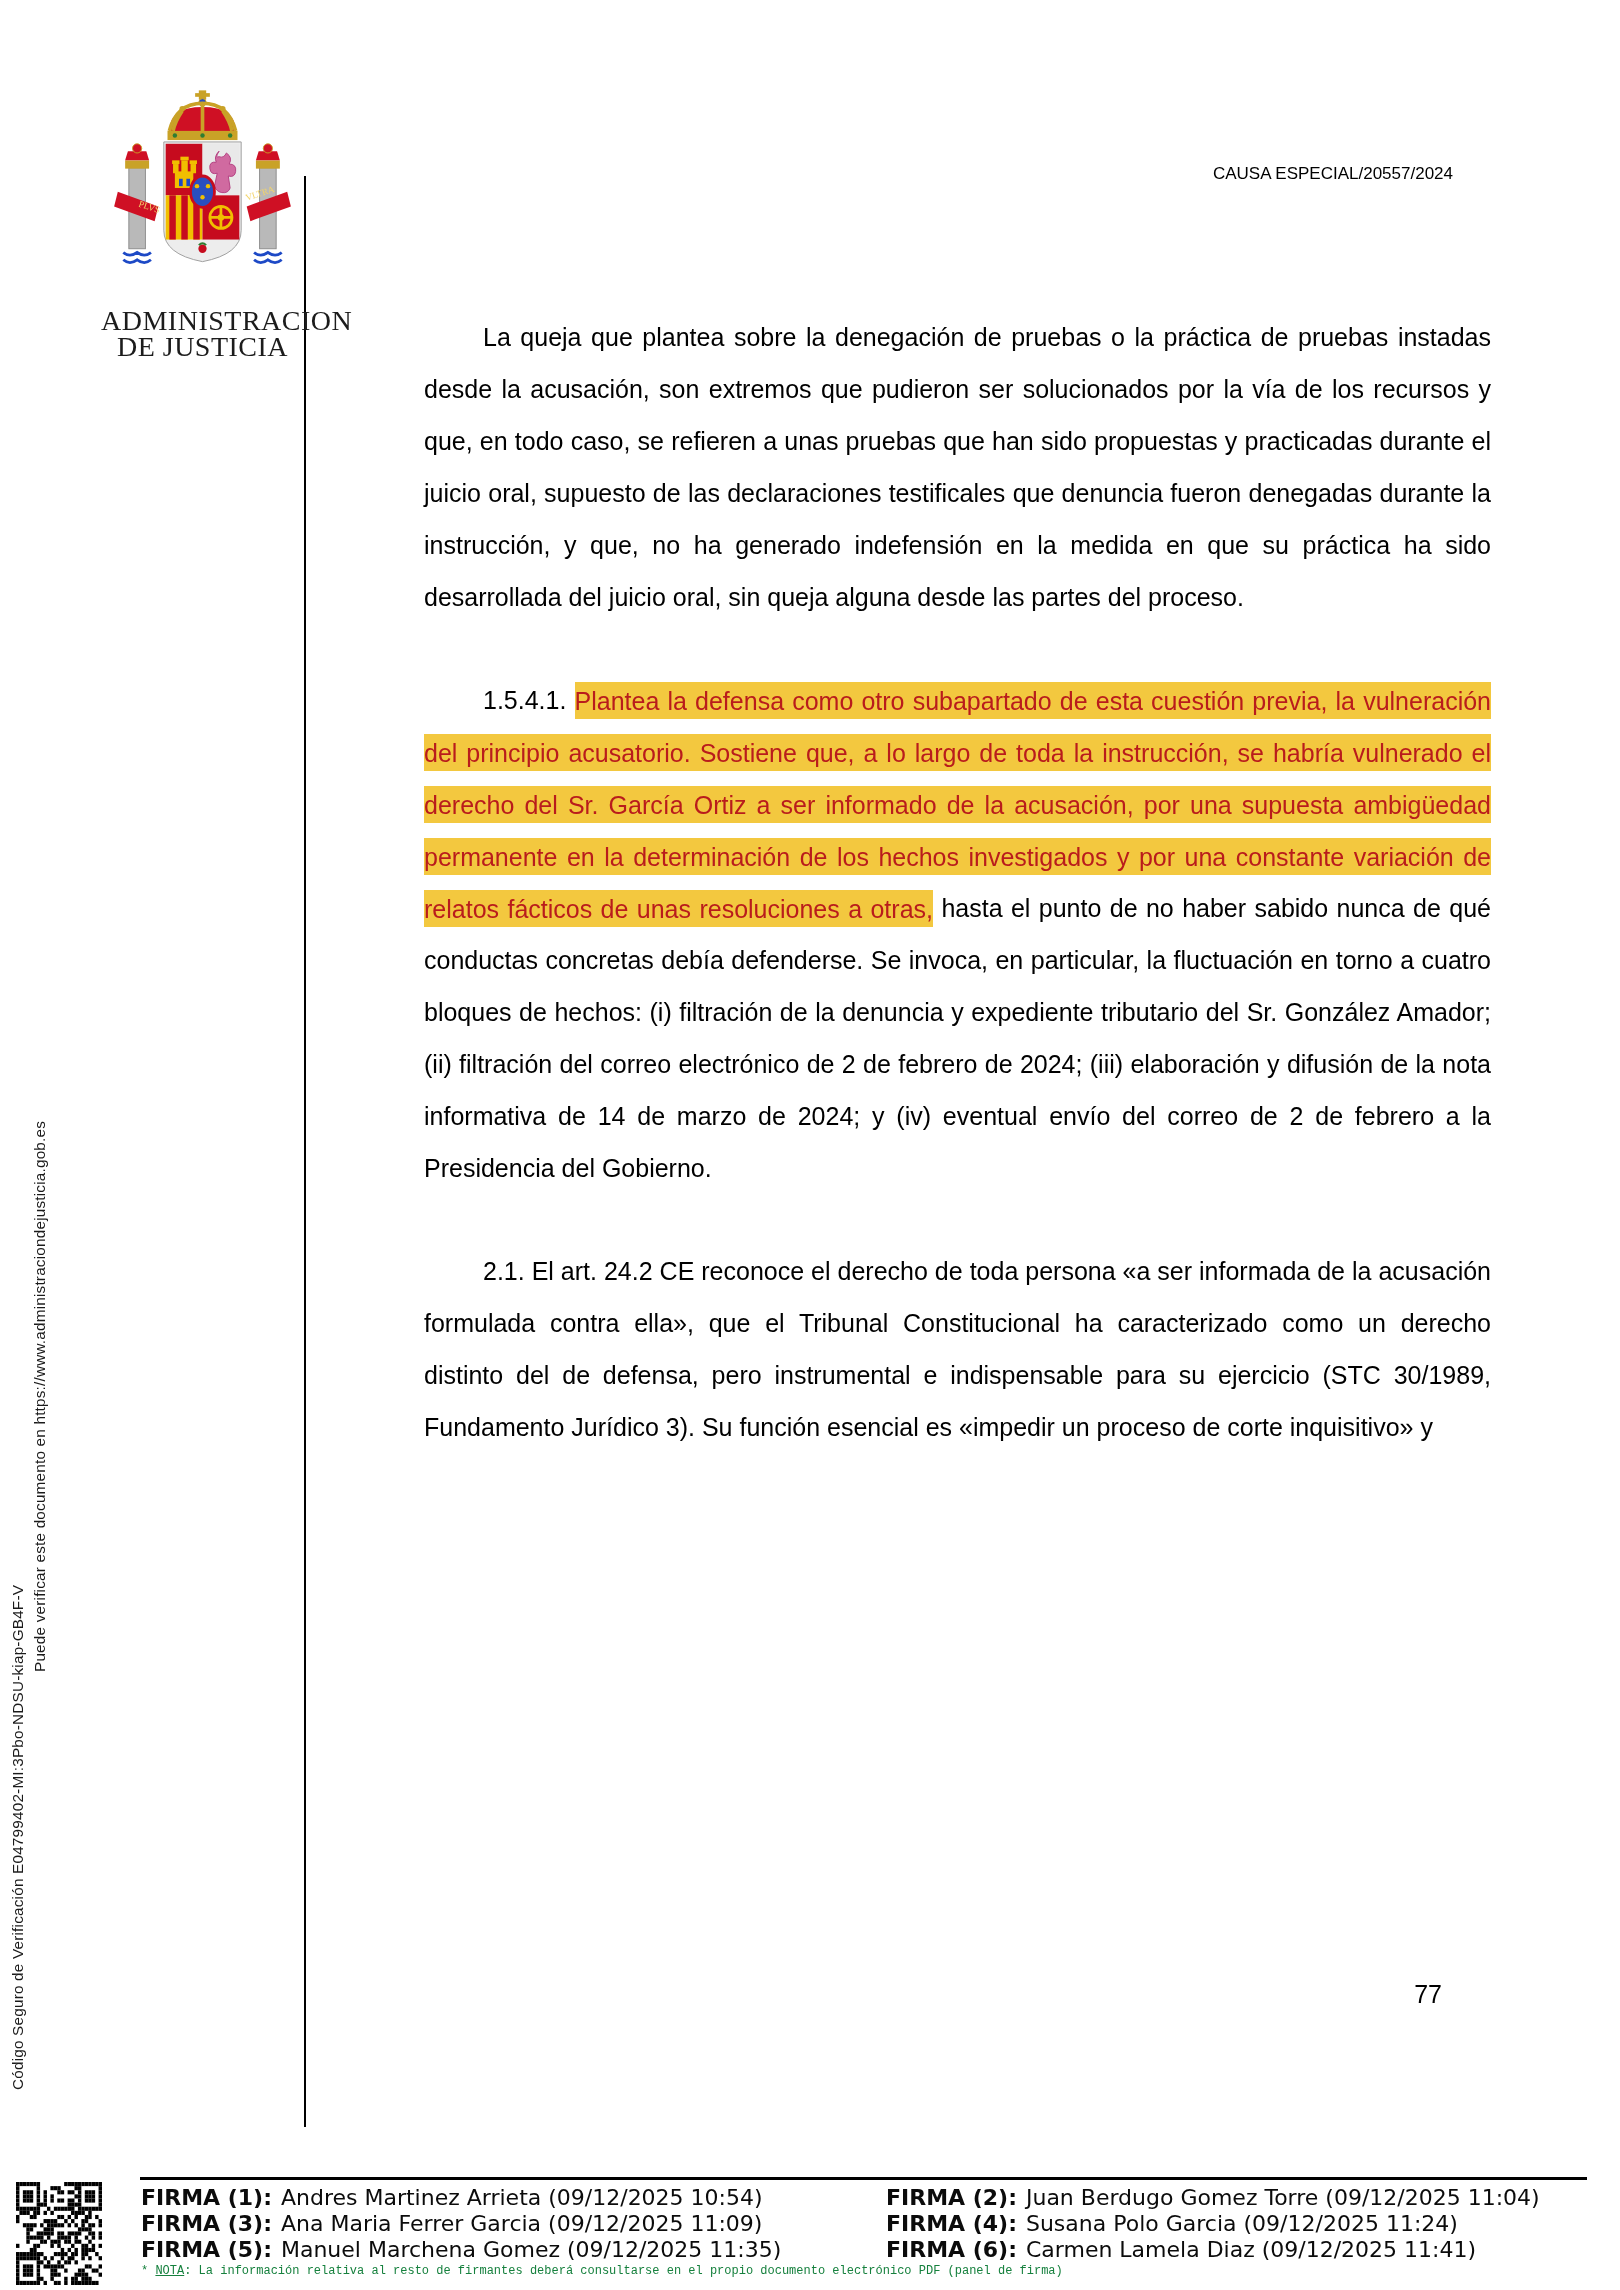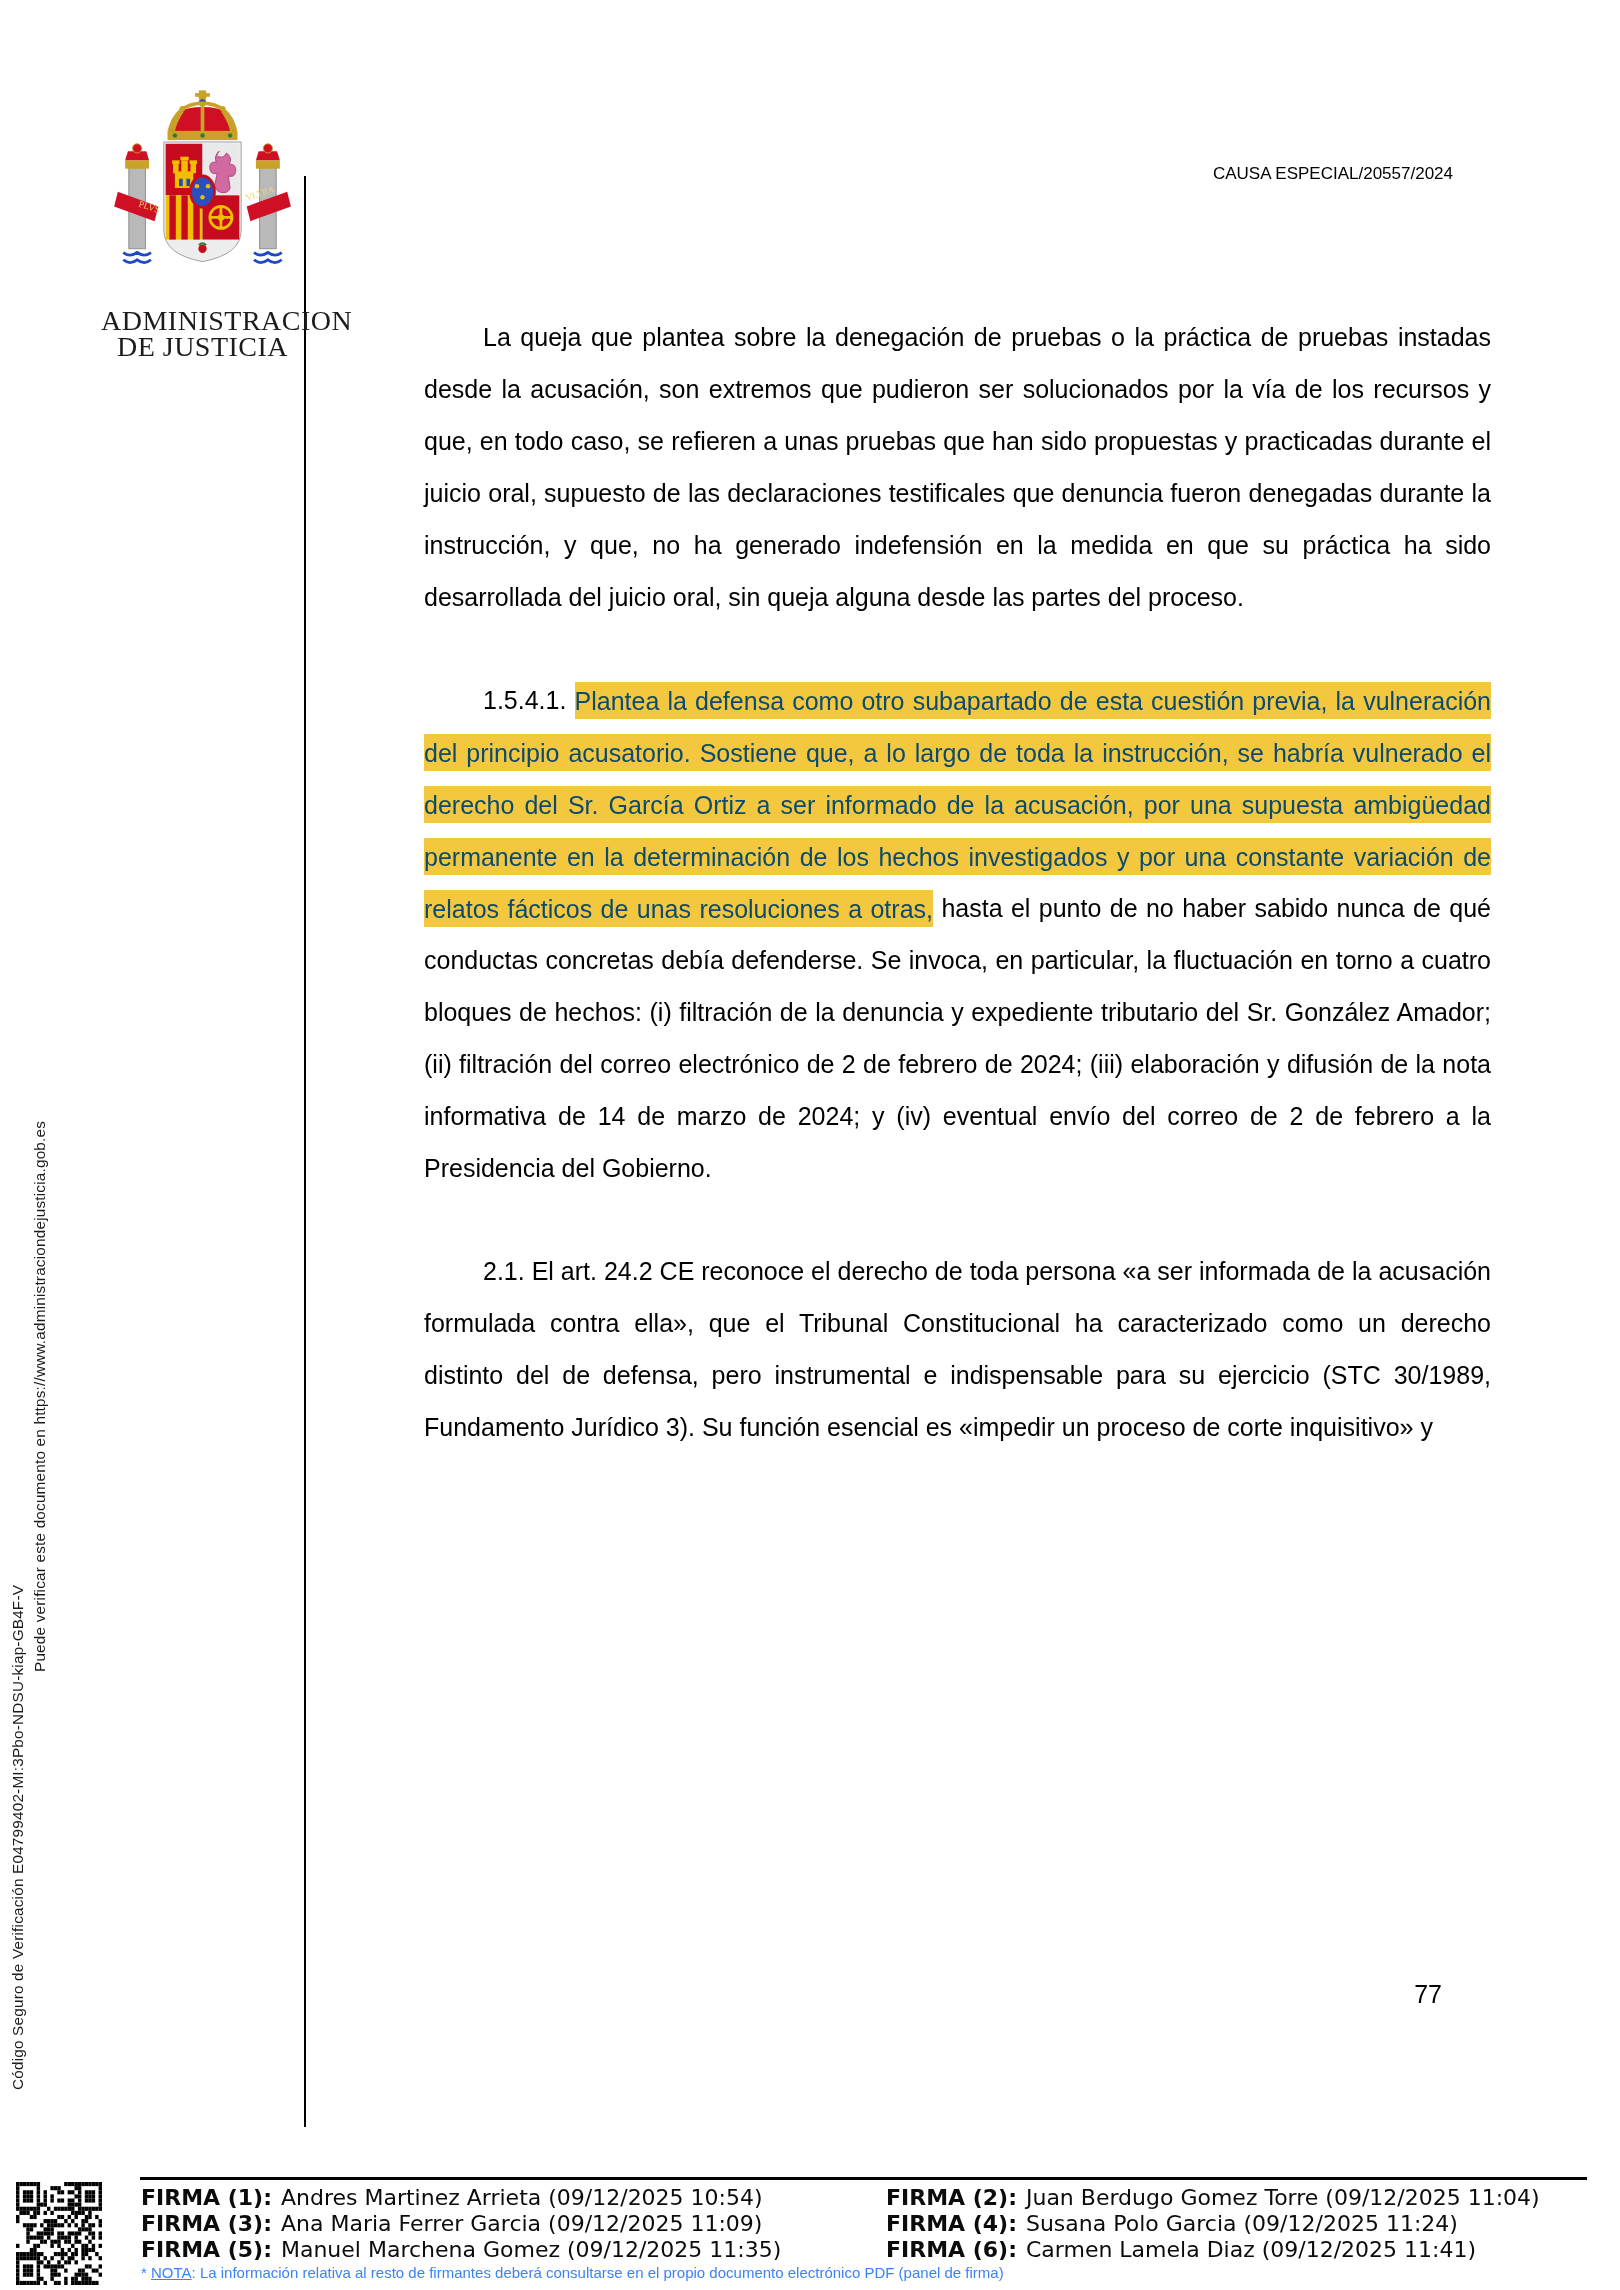--- a/index.html
+++ b/index.html
@@ -37,31 +37,31 @@
   .case-number { position:absolute; top:164px; right:167px; font-size:17px; color:#000; }
 
   
   .main-col { position:absolute; left:392px; top:311px; width:1067px;margin-left:32px; }
   .main-col p, .main-col h2 {
     font-size:25px; line-height:52px;
     text-align:justify; text-indent:59px;
     font-weight:normal; margin:0 0 51px 0;
   }
   .main-col h2 { font-weight:bold; }
-  mark { background:#F3C83F; color:#0c4a6e; padding:4.5px 0; }
+  mark { background:#F3C83F; color:#b91c1c; padding:4.5px 0; }
 
   .page-number { position:absolute; top:1980px; right:178px; font-size:25px;text-align:center; }
 
   
   .footer-rule { position:absolute; left:140px; top:2177px; width:1447px; height:2.7px; background:#000; }
   .sig-col { position:absolute; top:2185px; font-family:"DejaVu Sans", sans-serif; font-size:22px; line-height:26px; color:#0b0b0b; }
   .sig-col-left { left:141px; }
   .sig-col-right { left:869px;margin-left:17px; }
   .sig-label { font-weight:bold; margin-right:9px; }
-  .footer-note { position:absolute; left:141px; top:2264px; width:1404px; font-family:Liberation Sans, sans-serif; font-size:15px; color:#3b82f6; }
+  .footer-note { position:absolute; left:141px; top:2264px; width:1404px; font-family:Liberation Mono, monospace; font-size:12px; color:#15803d; }
   .footer-note .u { text-decoration:underline; }
 
   .qr { position:absolute; left:16px; top:2182px; }
 </style>
 </head>
 <body>
 
 <div class="page">
 
   <div class="side-text side-code">Código Seguro de Verificación E04799402-MI:3Pbo-NDSU-kiap-GB4F-V</div>

